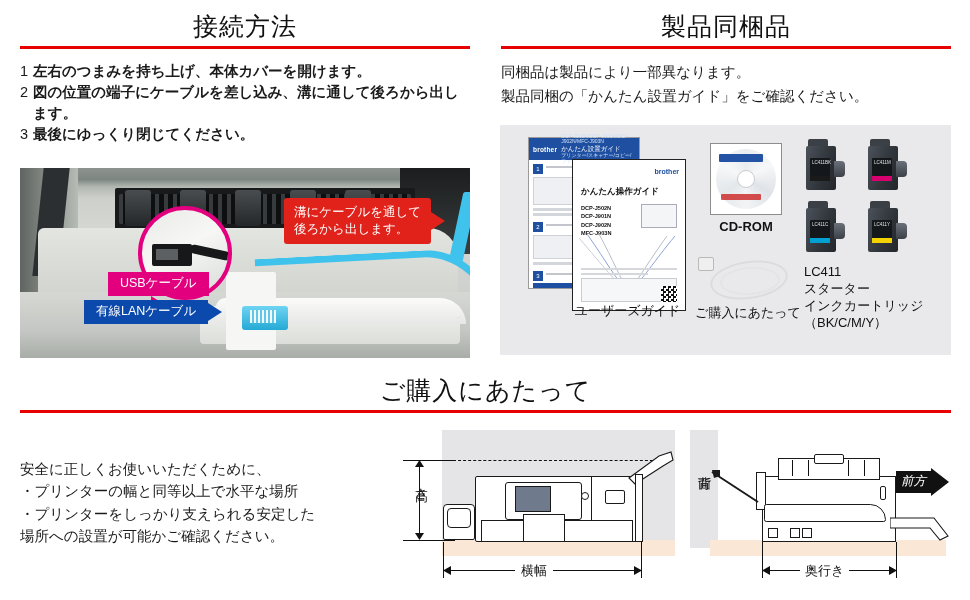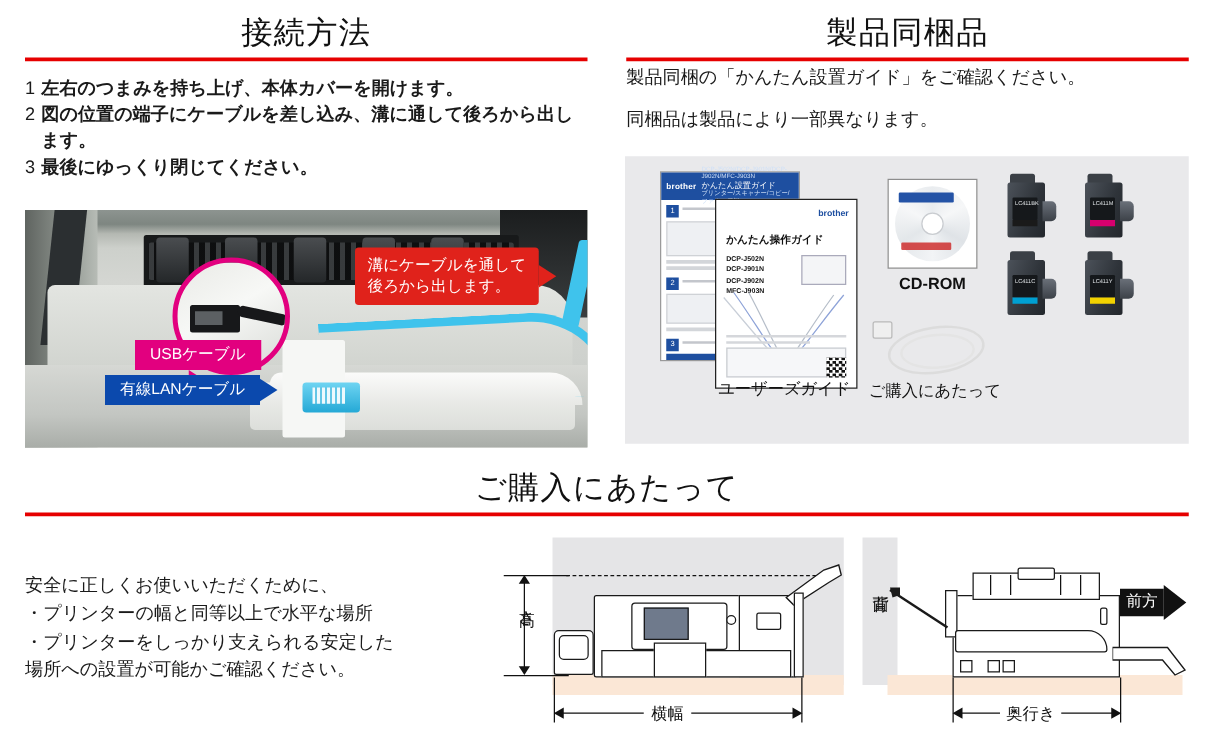--- a/index.html
+++ b/index.html
@@ -225,22 +225,22 @@
 
     <div class="cal" id="cal-lan">
       <div class="lbl">有線LANケーブル</div>
       <div class="arw"></div>
     </div>
   </div>
 
   <div id="col-right">
     <div class="sec-title">製品同梱品</div>
     <div class="rule" style="margin-top:7px;"></div>
+    <div class="body-txt" style="margin-top:12px;">同梱品は製品により一部異なります。</div>
     <div class="body-txt" style="margin-top:2px;">製品同梱の「かんたん設置ガイド」をご確認ください。</div>
-    <div class="body-txt" style="margin-top:12px;">同梱品は製品により一部異なります。</div>
   </div>
 
   <div id="bundle">
 
     <div class="guide-back">
       <div class="gb-head">
         <div class="gb-logo">brother</div>
         <div style="flex:1;">
           <div class="gb-t1">DCP-J502N/DCP-J901N/DCP-J902N/MFC-J903N</div>
           <div class="gb-t2">かんたん設置ガイド</div>
@@ -334,20 +334,24 @@
     </div>
     <div class="cart" style="left:368px;top:76px;">
       <div class="top"></div>
       <div class="body">
         <div class="face"></div>
         <div class="lbltxt">LC411Y</div>
         <div class="clr" style="background:#f2d200;"></div>
       </div>
       <div class="nose"></div>
     </div>
+    <div class="bundle-cap" style="left:304px;top:138px;width:150px;text-align:left;line-height:1.32;">LC411
+スターター
+インクカートリッジ
+（BK/C/M/Y）</div>
   </div>
 
   <div id="col-bottom">
     <div class="sec-title">ご購入にあたって</div>
     <div class="rule" style="margin-top:7px;"></div>
   </div>
 
   <div id="bottom-body">
     <div id="notes">安全に正しくお使いいただくために、
 ・プリンターの幅と同等以上で水平な場所
@@ -421,20 +425,20 @@
 
       <div class="dg-line" style="left:72px;top:112px;width:1px;height:36px;"></div>
       <div class="dg-line" style="left:206px;top:112px;width:1px;height:36px;"></div>
       <div class="dg-line" style="left:74px;top:140px;width:131px;height:1px;"></div>
       <svg style="position:absolute;left:72px;top:135px;" width="136" height="11">
         <polygon points="0,5.5 8,1 8,10" fill="#111"></polygon>
         <polygon points="135,5.5 127,1 127,10" fill="#111"></polygon>
       </svg>
       <div class="dg-lbl" style="left:110px;top:132px;background:#fff;padding:0 5px;text-align:center;">奥行き</div>
 
-      <div class="arrow-badge" style="left:206px;top:38px;">
+      <div class="arrow-badge" style="left:206px;top:38px;font-style:italic;">
         <div class="ab-box">前方</div>
         <div class="ab-tip"></div>
       </div>
     </div>
   </div>
 
 </div>
 
 </body></html>

